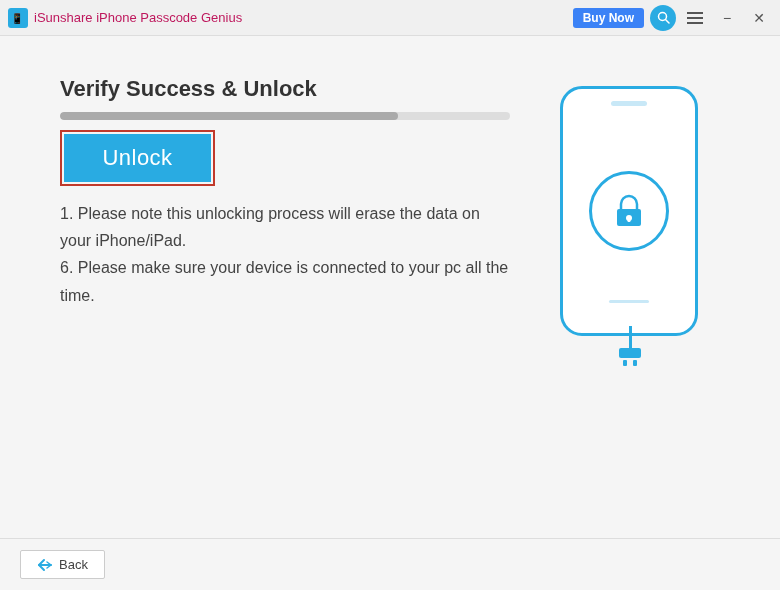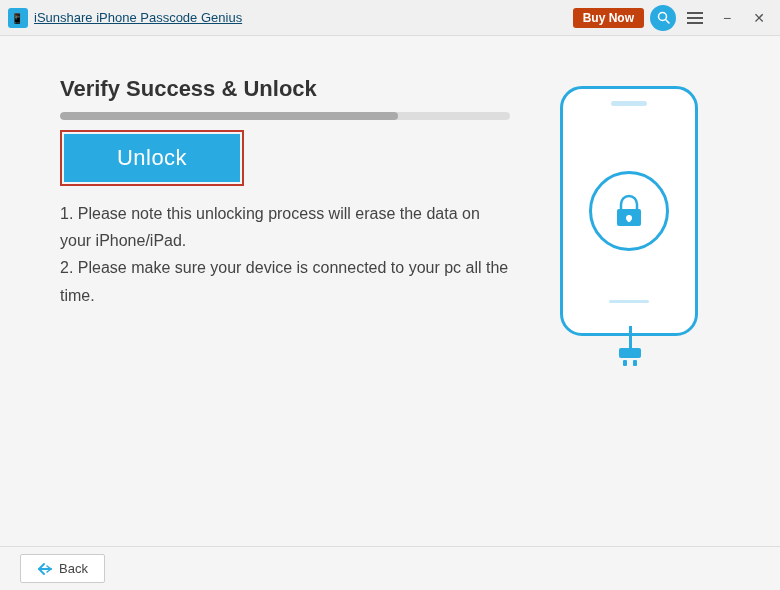--- a/index.html
+++ b/index.html
@@ -24,31 +24,30 @@
     .title-bar-icon {
       width: 20px;
       height: 20px;
       margin-right: 6px;
       background: #29abe2;
       border-radius: 3px;
       display: flex; align-items: center; justify-content: center;
     }
     .title-bar-text {
       font-size: 13px;
-      color: #0c4a6e;
+      color: #be185d;
       flex: 1;
-      text-decoration: underline;
     }
     .title-bar-controls {
       display: flex;
       align-items: center;
       gap: 6px;
     }
     .btn-buy-now {
-      background: #c2410c;
+      background: #3b82f6;
       color: #fff;
       border: none;
       border-radius: 3px;
       padding: 3px 10px;
       font-size: 12px;
       cursor: pointer;
       font-weight: bold;
     }
     .title-bar-icon-btn {
       width: 26px;
@@ -119,21 +118,21 @@
       height: 100%;
       background: #aaa;
       border-radius: 4px;
       width: 75%;
     }
 
     .unlock-btn-wrapper {
       border: 2px solid #c0392b;
       display: inline-block;
       padding: 2px;
-      width: 184px;
+      width: 155px;
       margin-top: 4px;
     }
     .unlock-btn {
       background: #29abe2;
       color: #fff;
       border: none;
       width: 100%;
       height: 48px;
       font-size: 22px;
       font-weight: 500;
@@ -225,21 +224,21 @@
     }
     .usb-prong {
       width: 4px;
       height: 6px;
       background: #29abe2;
       border-radius: 1px;
     }
 
     
     .bottom-bar {
-      height: 44px;
+      height: 52px;
       background: #f5f5f5;
       border-top: 1px solid #ddd;
       display: flex;
       align-items: center;
       padding: 0 20px;
     }
 
     .back-btn {
       display: flex;
       align-items: center;
@@ -326,21 +325,21 @@
       <div class="progress-bar-container">
         <div class="progress-bar-fill"></div>
       </div>
 
       <div class="unlock-btn-wrapper">
         <button class="unlock-btn">Unlock</button>
       </div>
 
       <div class="notes-section">
         <div class="note-item">1. Please note this unlocking process will erase the data on your iPhone/iPad.</div>
-        <div class="note-item">2. Please make sure your device is connected to your pc all the time.</div>
+        <div class="note-item">6. Please make sure your device is connected to your pc all the time.</div>
       </div>
     </div>
 
     <div class="right-panel">
       <div class="phone-illustration">
 
         <div class="phone-body">
           <div class="phone-speaker"></div>
 
           <div class="lock-icon-container">

